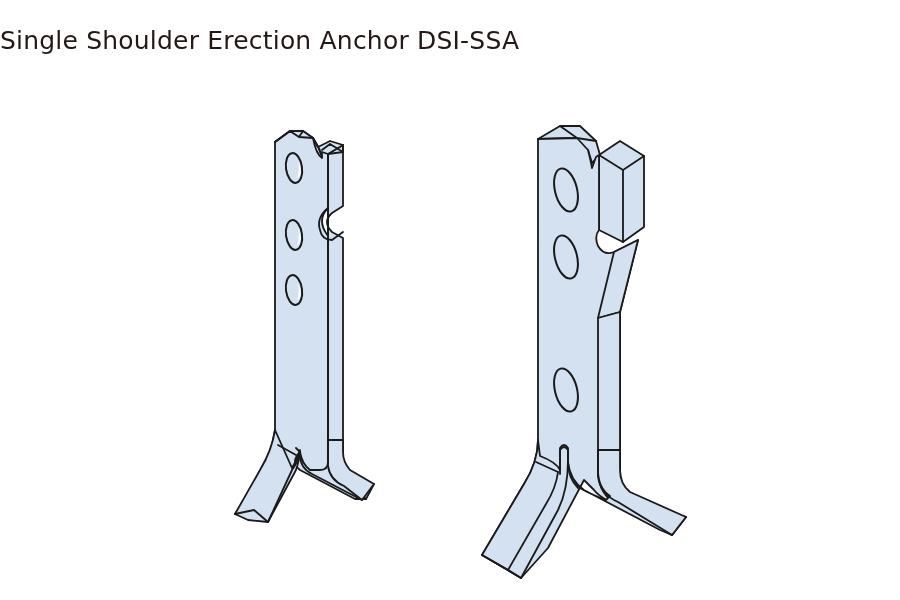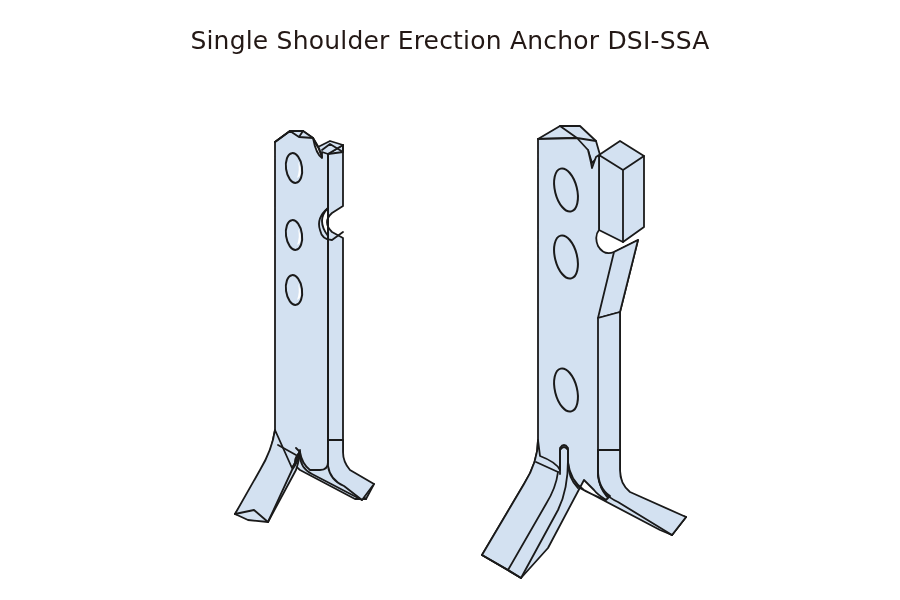--- a/index.html
+++ b/index.html
@@ -1,18 +1,18 @@
 <!DOCTYPE html>
 <html><head>
   <meta charset="utf-8">
   <style>
     html, body { margin: 0; padding: 0; background: #ffffff; }
     body { width: 900px; height: 600px; position: relative; overflow: hidden; }
     .title {
-      position: absolute; left: 0; top: 26px; width: 900px; text-align: center;
+      position: absolute; left: 0; top: 26px; width: 900px; text-align: left;
       font-family: "DejaVu Sans", sans-serif; font-size: 25px; color: #231815;
       letter-spacing: 0.2px;
     }
     svg.fig { position: absolute; left: 0; top: 0; }
     .part { fill: var(--fill); stroke: var(--stroke); stroke-width: 1.8; stroke-linejoin: round; stroke-linecap: round; }
     .edge { fill: none; stroke: var(--stroke); stroke-width: 1.8; stroke-linejoin: round; stroke-linecap: round; }
     .hole { fill: var(--fill); stroke: var(--stroke); stroke-width: 2; }
     .glint { fill: #ffffff; stroke: none; }
   </style>
 </head>

